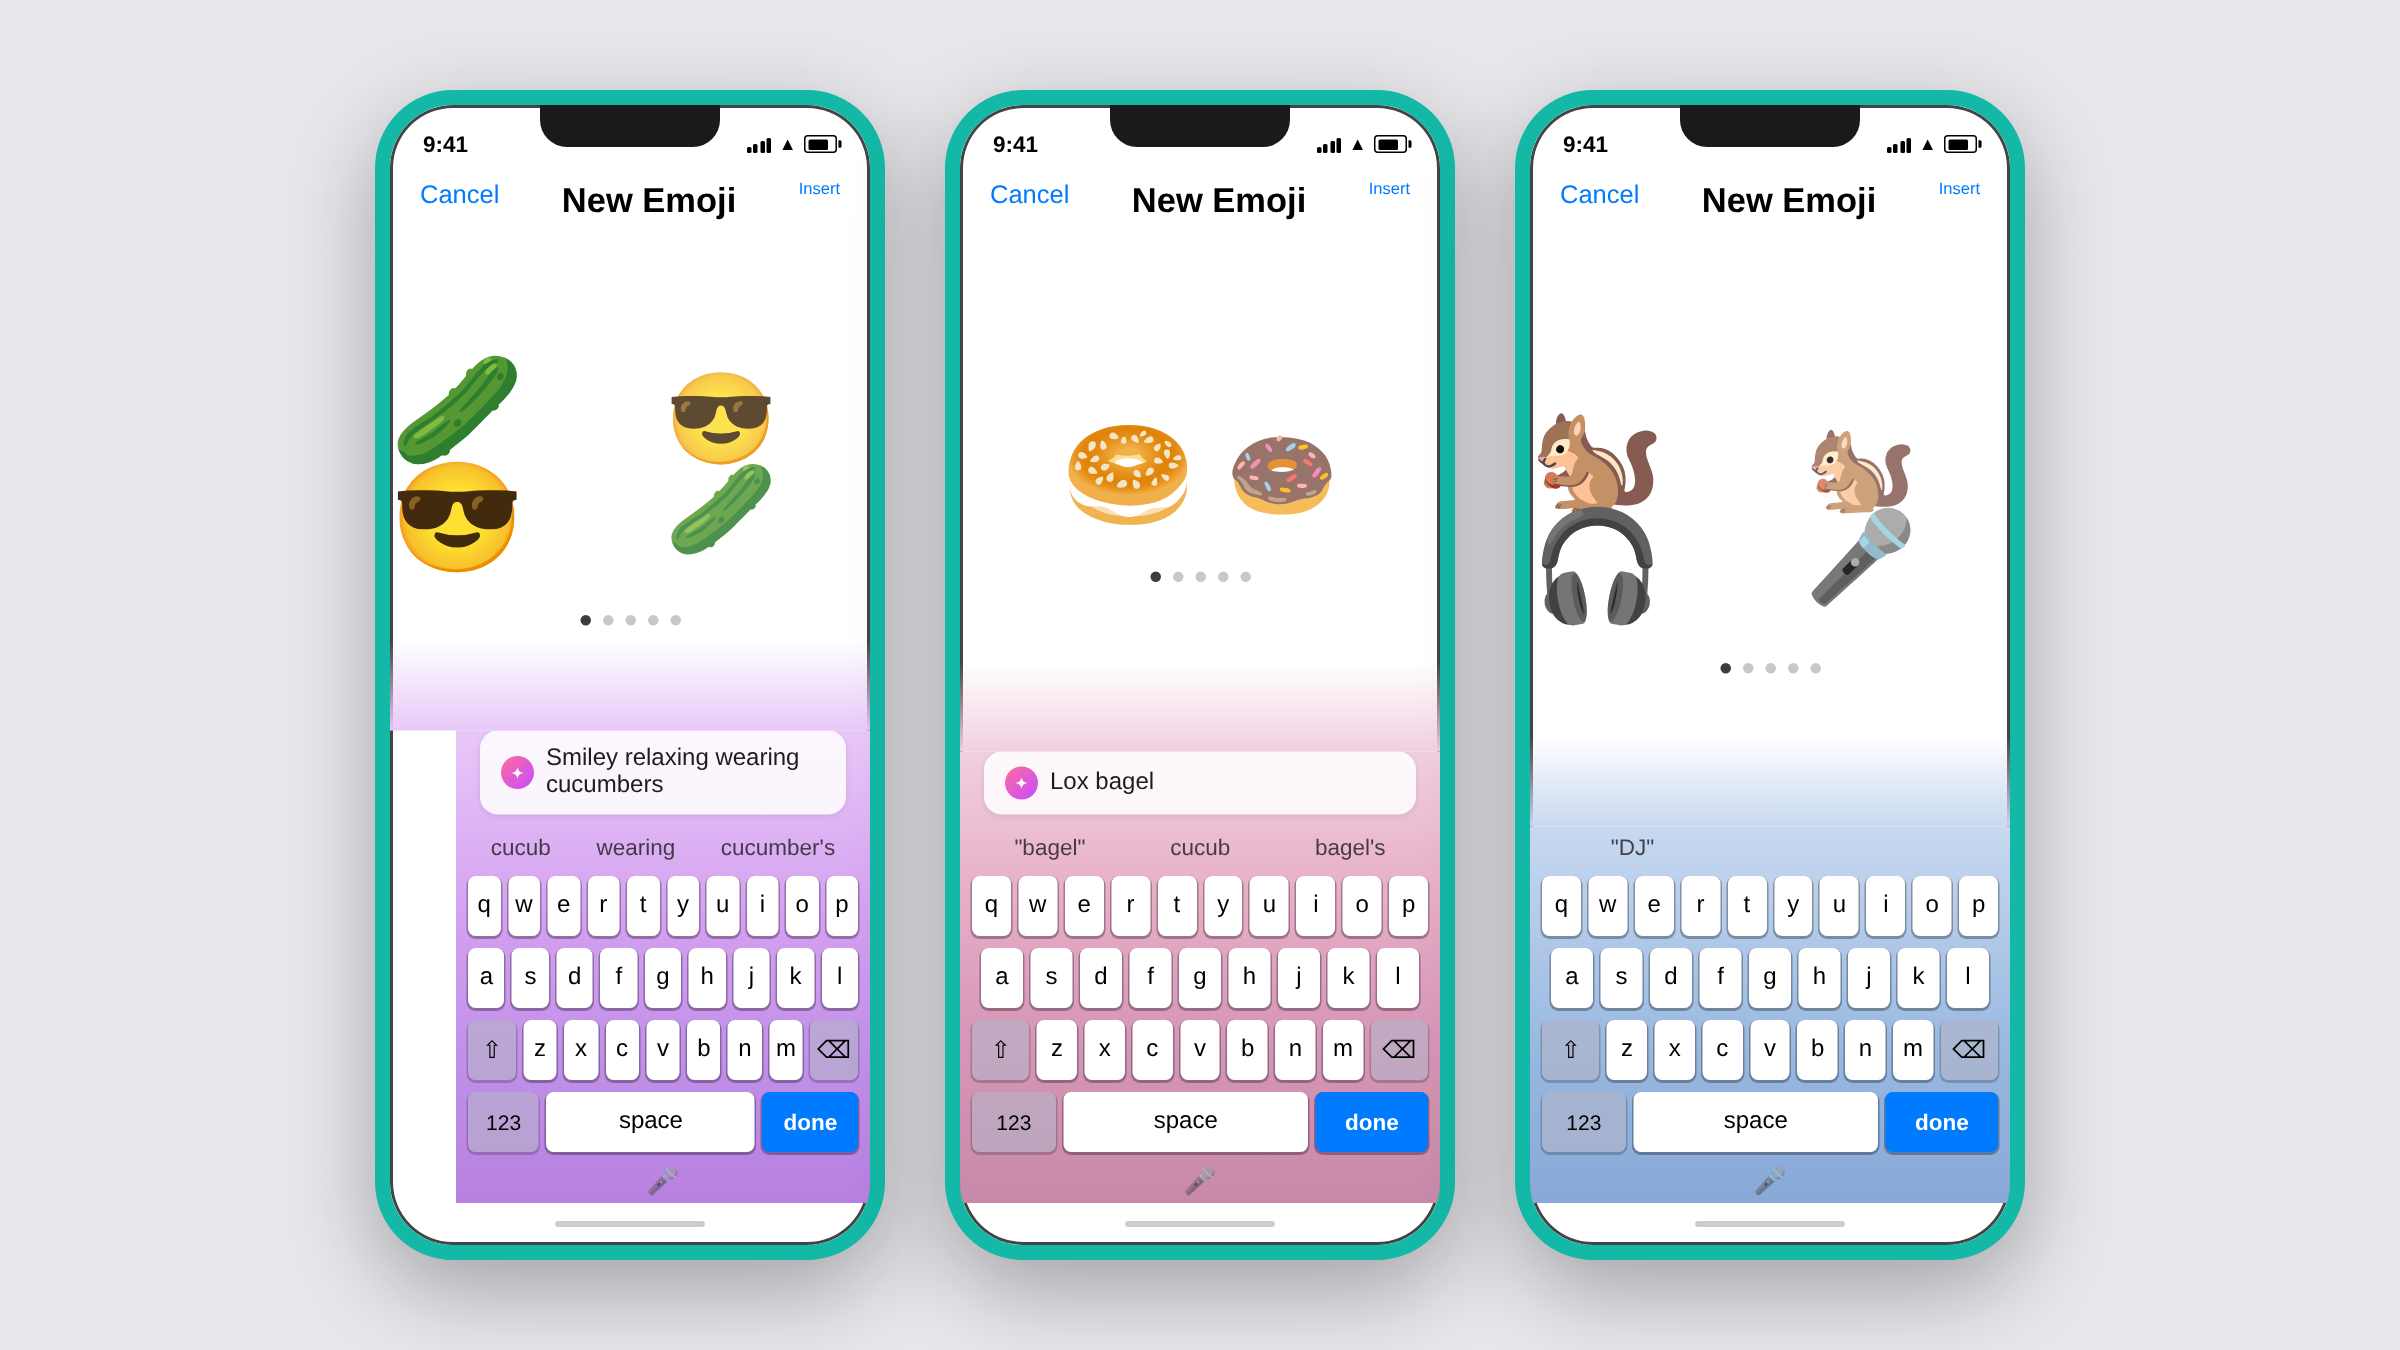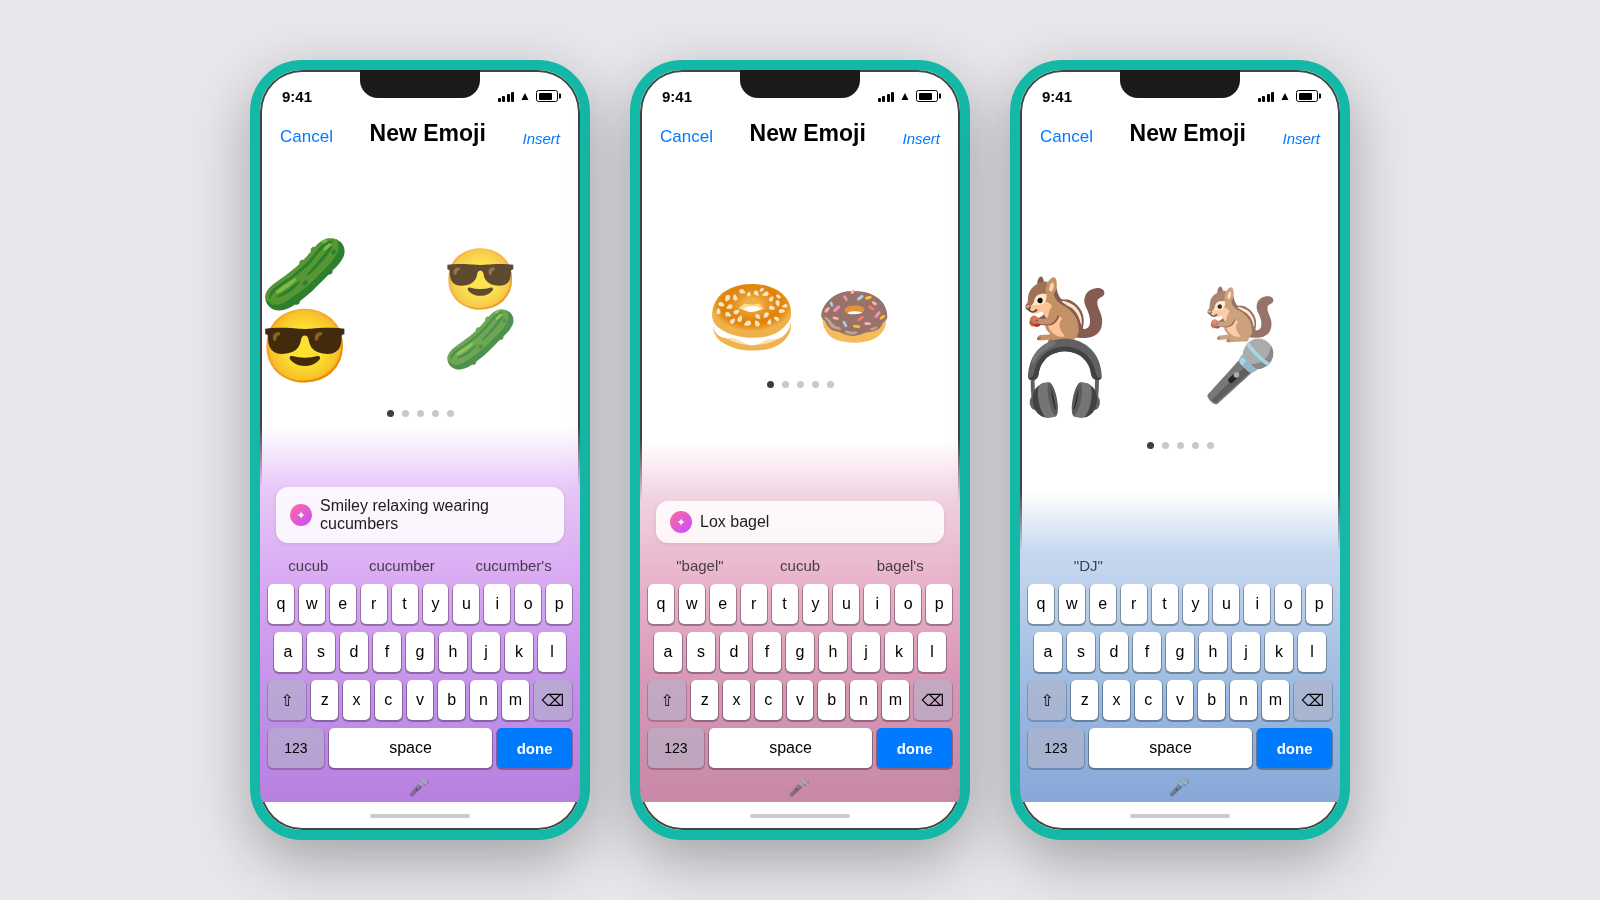--- a/index.html
+++ b/index.html
@@ -104,40 +104,39 @@
     .battery-fill {
       background: #000;
       height: 100%;
       width: 80%;
       border-radius: 1px;
     }
 
     .nav-bar {
       display: flex;
       justify-content: space-between;
-      align-items: flex-end;
+      align-items: flex-start;
       padding: 6px 20px 8px;
       flex-shrink: 0;
     }
 
     .nav-cancel {
       color: #007aff;
       font-size: 17px;
       font-weight: 400;
     }
     .nav-title {
       color: #000;
       font-size: 23px;
       font-weight: 700;
     }
     .nav-insert {
       color: #007aff;
-      font-size: 15px;
+      font-size: 11px;
       font-weight: 400;
-      font-style: italic;
     }
 
     .emoji-area {
       flex: 1;
       display: flex;
       flex-direction: column;
       align-items: center;
       justify-content: center;
       position: relative;
     }
@@ -170,20 +169,21 @@
       height: 7px;
       border-radius: 50%;
       background: #c8c8cc;
     }
     .dot.active {
       background: #3c3c43;
     }
 
     .keyboard-bg-1 {
       background: linear-gradient(180deg, #e8c8f8 0%, #d4a0f0 40%, #c090e8 70%, #b880e0 100%);
+      margin-left: 44px;
     }
     .keyboard-bg-2 {
       background: linear-gradient(180deg, #f0d0e0 0%, #e8b0c8 30%, #d898b8 60%, #c888a8 100%);
     }
     .keyboard-bg-3 {
       background: linear-gradient(180deg, #c8d8f0 0%, #b0c8e8 30%, #98b8e0 60%, #88a8d8 100%);
     }
 
     .search-box {
       margin: 0 16px 8px;
@@ -371,21 +371,21 @@
 
   <div class="keyboard-section keyboard-bg-1">
 
     <div class="search-box">
       <div class="sparkle-icon"></div>
       <span class="search-text">Smiley relaxing wearing cucumbers</span>
     </div>
 
     <div class="suggestions-row">
       <span class="suggestion">cucub</span>
-      <span class="suggestion">cucumber</span>
+      <span class="suggestion">wearing</span>
       <span class="suggestion">cucumber's</span>
     </div>
 
     <div class="key-row">
       <div class="key">q</div>
       <div class="key">w</div>
       <div class="key">e</div>
       <div class="key">r</div>
       <div class="key">t</div>
       <div class="key">y</div>

